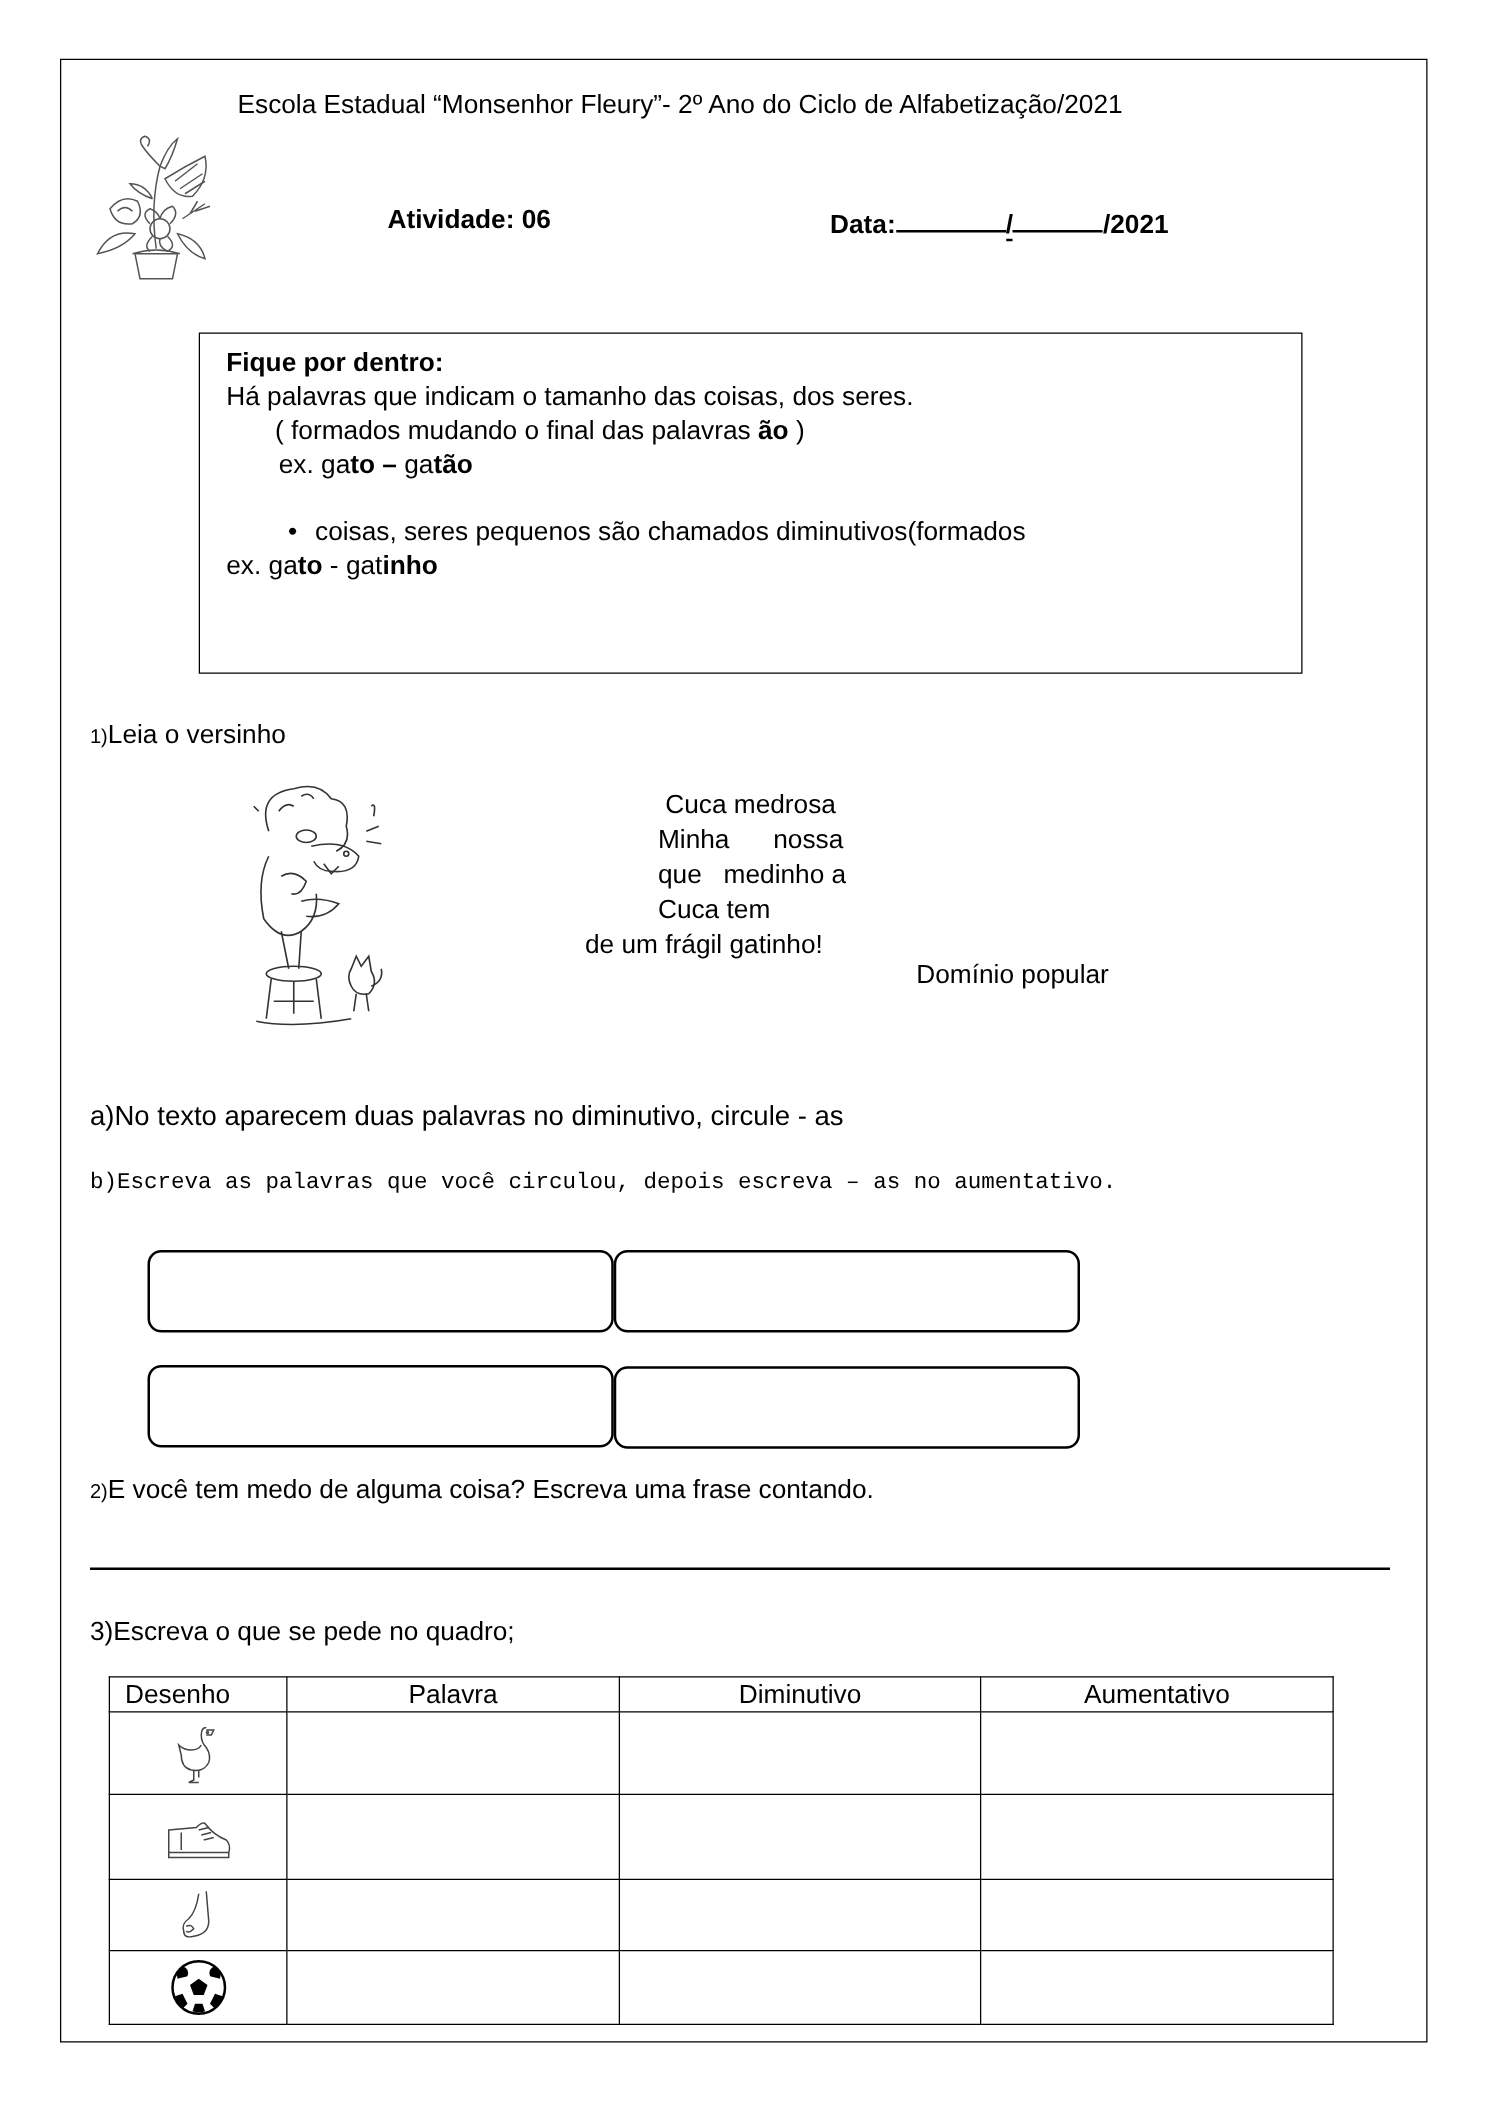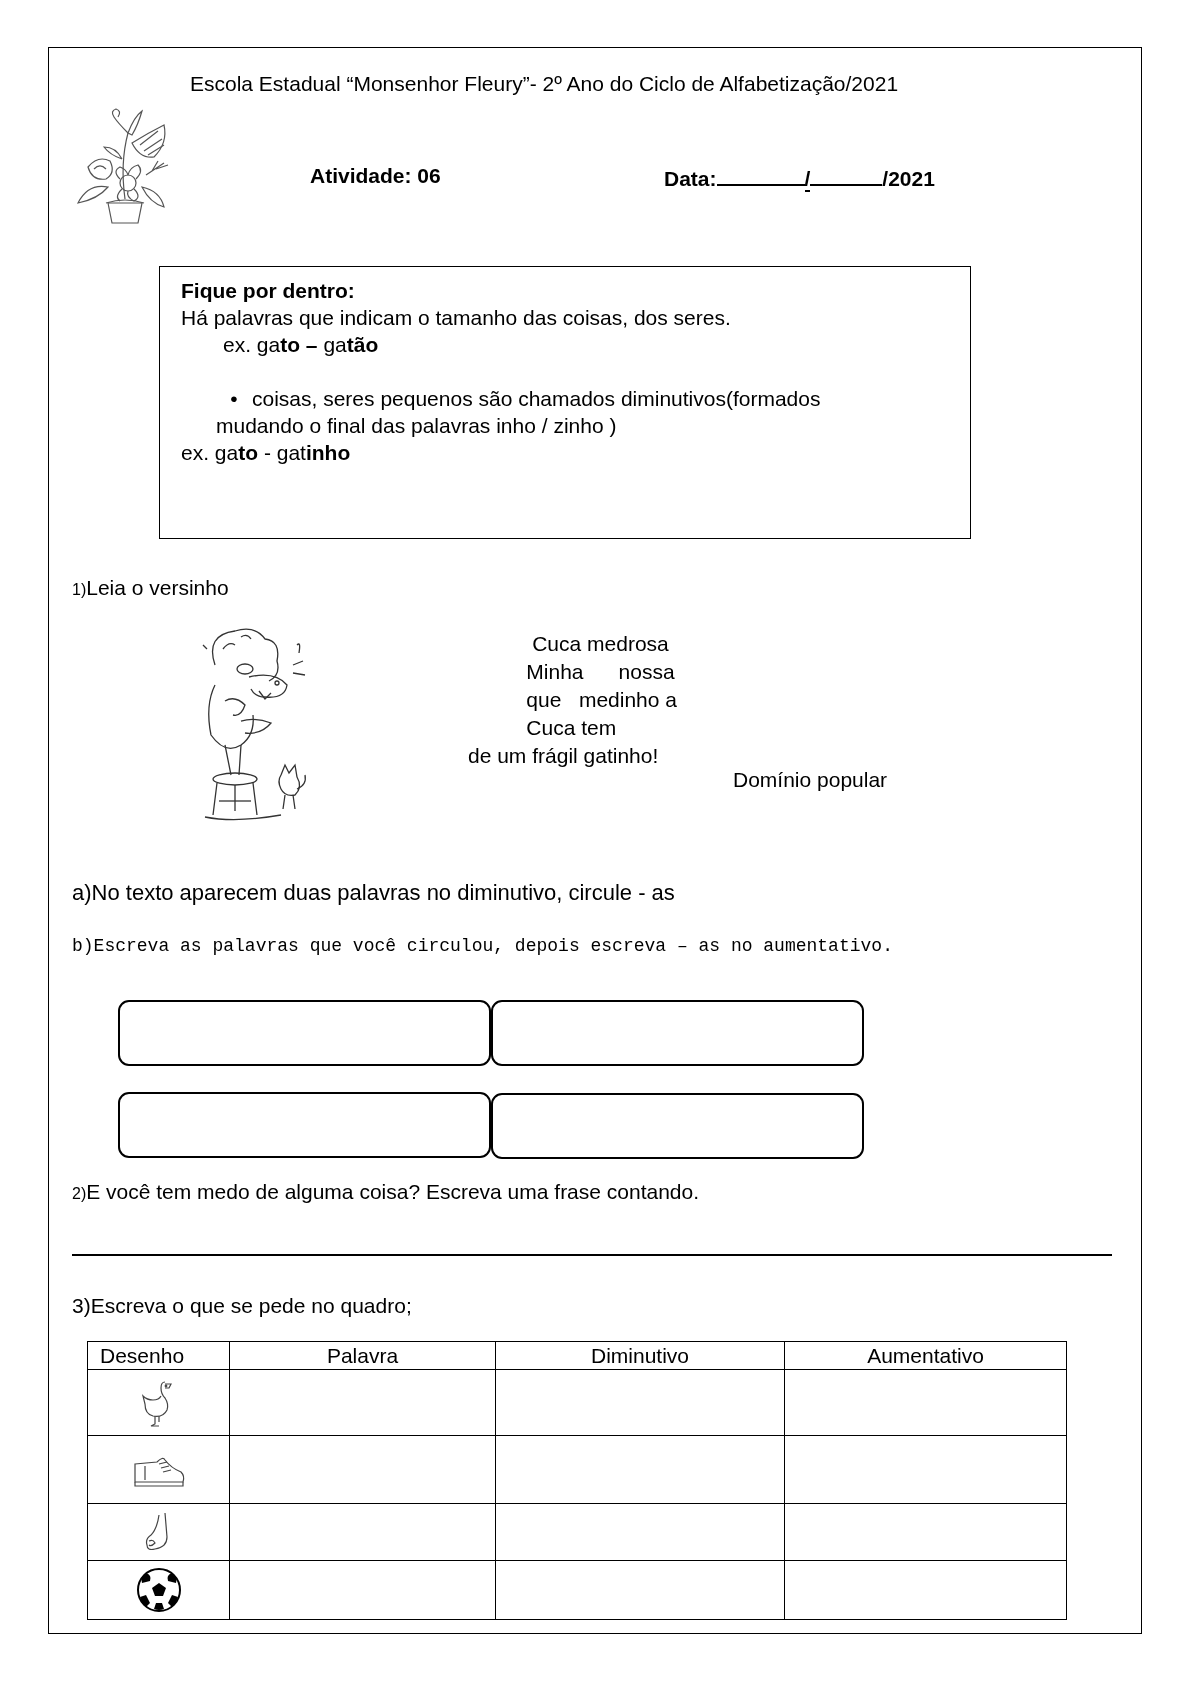--- a/index.html
+++ b/index.html
@@ -4,21 +4,21 @@
 <style>
   html, body { margin: 0; padding: 0; background: #ffffff; }
   body { width: 1190px; height: 1684px; position: relative; font-family: "Liberation Sans", sans-serif; color: #000; overflow: hidden; }
   .abs { position: absolute; }
   .page-border { left: 48px; top: 47px; width: 1094px; height: 1587px; border: 1.5px solid #000; box-sizing: border-box; }
   .header-title { left: 190px; top: 72px; font-size: 21px; white-space: nowrap; }
   .flower { left: 68px; top: 103px; width: 110px; height: 122px; }
   .atividade { left: 310px; top: 164px; font-size: 21px; font-weight: bold; white-space: nowrap; }
   .data { left: 664px; top: 164px; font-size: 21px; font-weight: bold; white-space: nowrap; }
   .data .blank { display: inline-block; border-bottom: 2px solid #000; height: 20px; vertical-align: baseline; }
-  .info-box { left: 159px; top: 266px; width: 812px; height: 273px; border: 1.5px solid #000; box-sizing: border-box; padding: 10px 0 0 21px; font-size: 21px; line-height: 27px; }
+  .info-box { left: 159px; top: 266px; width: 883px; height: 273px; border: 1.5px solid #000; box-sizing: border-box; padding: 10px 0 0 21px; font-size: 21px; line-height: 27px; }
   .info-box .bold { font-weight: bold; }
   .info-box .bullet { display: inline-block; width: 36px; text-align: center; }
   .ind1 { padding-left: 35px; }
   .ind2 { padding-left: 39px; }
   .ind3 { padding-left: 35px; }
   .q-num { font-size: 16px; }
   .q1 { left: 72px; top: 576px; font-size: 21px; white-space: nowrap; }
   .cuca-illu { left: 185px; top: 625px; width: 150px; height: 200px; }
   .poem { left: 440px; top: 630px; font-size: 21px; line-height: 28px; white-space: pre; margin-left: 28px; }
   .poem-author { left: 733px; top: 768px; font-size: 21px; white-space: nowrap; }
@@ -62,28 +62,30 @@
 </svg>
 
 <div class="abs atividade">Atividade: 06</div>
 <div class="abs data">
   <span>Data:</span><span class="blank" style="width:88px"></span><span style="border-bottom:2px solid #000">/</span><span class="blank" style="width:72px"></span><span>/2021</span>
 </div>
 
 <div class="abs info-box">
   <div class="bold">Fique por dentro:</div>
   <div>Há palavras que indicam o tamanho das coisas, dos seres.</div>
+  <div class="ind2">
+    <span>( formados mudando o final das palavras </span><span class="bold">ão</span><span> )</span>
+  </div>
   <div class="ind2" style="padding-left:42px">
     <span>ex. ga</span><span class="bold">to –</span><span> ga</span><span class="bold">tão</span>
   </div>
   <div style="height:27px"></div>
   <div class="ind1">
     <span class="bullet">•</span><span>coisas, seres pequenos são chamados diminutivos(formados</span>
   </div>
-  <div class="ind3">mudando o final das palavras inho / zinho )</div>
   <div>
     <span>ex. ga</span><span class="bold">to</span><span> - gat</span><span class="bold">inho</span>
   </div>
 </div>
 
 <div class="abs q1">
   <span class="q-num">1)</span><span>Leia o versinho</span>
 </div>
 
 <svg class="abs cuca-illu" viewBox="0 0 150 200" fill="none" stroke="#333" stroke-width="1.3">

